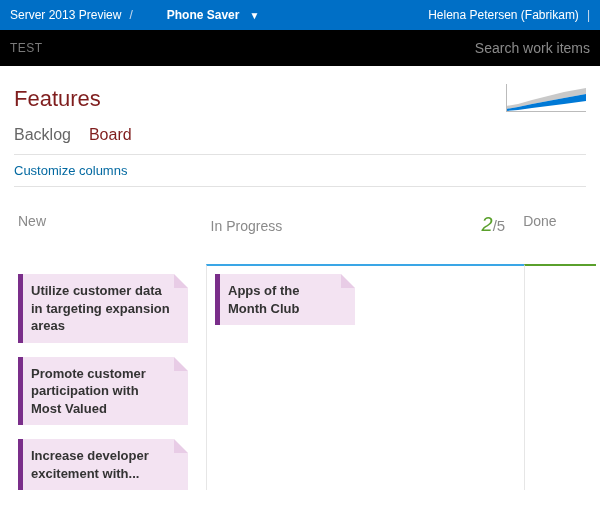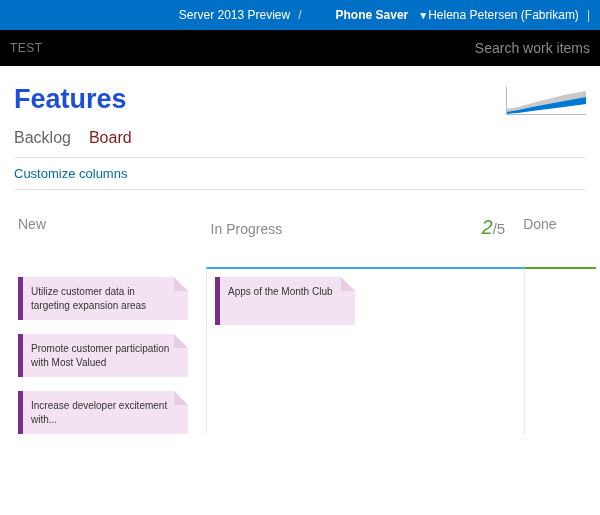--- a/index.html
+++ b/index.html
@@ -1,53 +1,53 @@
 <!DOCTYPE html>
 <html><head>
 <meta charset="utf-8">
 <style>
   * { box-sizing: border-box; margin: 0; padding: 0; }
   body { font-family: "Segoe UI", Arial, sans-serif; font-size: 13px; color: #333; background: #fff; width: 600px; }
   
-  .topbar { background: #006fc6; color: #fff; height: 30px; display: flex; align-items: center; justify-content: flex-end; padding: 0 10px; font-size: 12px; }
+  .topbar { background: #006fc6; color: #fff; height: 30px; display: flex; align-items: center; justify-content: space-between; padding: 0 10px; font-size: 12px; }
   .topbar-left { display: flex; align-items: center; gap: 8px; }
   .topbar-left .sep { color: #cde; }
   .topbar-left .proj { font-weight: 600; margin-left: 26px; }
   .topbar-left .caret { font-size: 10px; margin-left: 2px; }
   .topbar-right { display: flex; align-items: center; gap: 8px; }
   .vdiv { color: #cde; }
   
   .secbar { background: #000000; height: 36px; display: flex; align-items: center; justify-content: space-between; padding: 0 10px; font-size: 12px; }
   .secbar .tab { color: #7a7a7a; letter-spacing: 0.5px; }
   .search { color: #8a8a8a; font-size: 14px; }
   
   .content { padding: 18px 14px 0 14px; position: relative; }
   .title-row { display: flex; justify-content: space-between; align-items: flex-end; }
-  .page-title { font-size: 27px; font-weight: 700; color: #1d4ed8; }
+  .page-title { font-size: 22px; font-weight: 400; color: #7f1d1d; }
   .chart-thumb { width: 80px; height: 28px; position: relative; }
   .chart-thumb svg { position: absolute; top: 0; left: 0; }
   
   .views { margin-top: 14px; display: flex; gap: 18px; font-size: 16px; }
   .views .v { color: #666; padding-bottom: 4px; cursor: pointer; }
   .views .v.active { color: #7f1d1d; font-weight: 400; }
   
   .customize-bar { border-top: 1px solid #e2e2e2; border-bottom: 1px solid #e2e2e2; margin-top: 6px; padding: 8px 0; font-size: 13px; color: #0369a1; }
   
   .board { display: flex; margin-top: 28px; border-top: 0; }
   .col { flex: 0 0 auto; border-top: 2px solid transparent; padding: 8px 8px 0 4px; position: relative; }
   .col + .col { border-left: 1px solid #e6e6e6; padding-left: 8px; }
   .wip { font-size: 15px; color: #8a8a8a; }
   .wip .cur { color: #5aa02c; font-size: 20px; font-style: italic; font-weight: 400; }
   
   .col.new { width: 192px; }
   .col.inprog { width: 318px; border-top: 2px solid #3aa6e6; }
   .col.done { width: 72px; border-top: 2px solid #5aa02c; }
   
   .cards-row { display: flex; flex-wrap: wrap; gap: 10px; align-content: flex-start; }
-  .card { position: relative; background: #f3e3f2; border-left: 5px solid #7a2e8a; padding: 8px 16px 8px 8px; font-size: 10px; line-height: 1.35; color: #333; width: 170px; }
+  .card { position: relative; background: #f3e3f2; border-left: 5px solid #7a2e8a; padding: 8px 16px 8px 8px; font-size: 13px; line-height: 1.35; color: #333; width: 170px; font-weight: bold; }
   .card.sm { width: 140px; min-height: 48px; }
   .card .corner { position: absolute; top: 0; right: 0; width: 0; height: 0; border-top: 14px solid #fff; border-left: 14px solid #e8cce6; }
   .col.new .card + .card { margin-top: 14px; }
   
   .board-wrap { padding: 0 14px 0 14px; }
   .headers-row { display: flex; padding: 0 14px; margin-top: 26px; }
   .headers-row .hcell { color: #8a8a8a; font-size: 14px; }
   .headers-row .h-new { width: 192px; padding-left: 4px; }
   .headers-row .h-inprog { width: 318px; padding-left: 8px; display:flex; justify-content: space-between; align-items: baseline; padding-right: 10px;}
   .headers-row .h-done { width: 72px; padding-left: 8px; }

